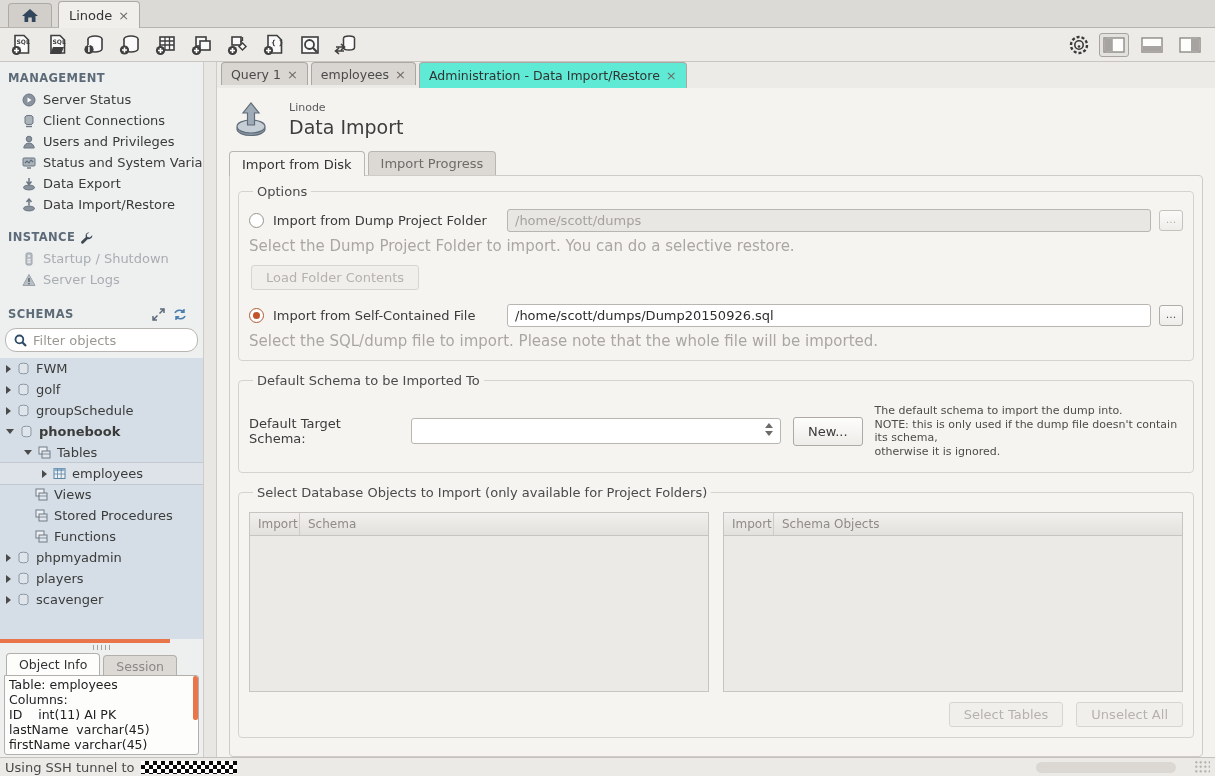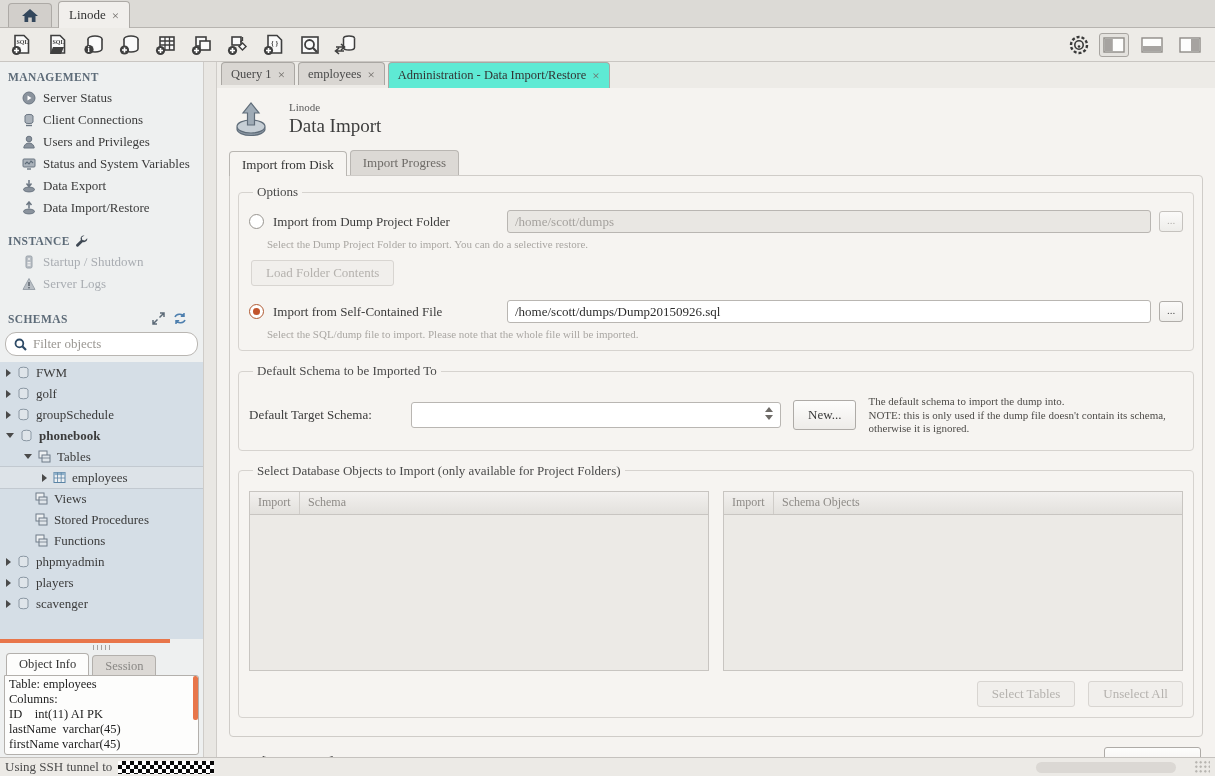--- a/index.html
+++ b/index.html
@@ -1,18 +1,18 @@
 <!DOCTYPE html>
 <html><head>
 <meta charset="utf-8">
 <style>
   * { margin:0; padding:0; box-sizing:border-box; }
   html,body { width:1215px; height:776px; overflow:hidden; }
   body { font-family:"DejaVu Sans","Liberation Sans",sans-serif; font-size:13px; color:#3b3b3b; background:#edebe7; }
-  .app { position:relative; width:1215px; height:776px; display:flex; flex-direction:column;font-family:Liberation Serif, serif; }
+  .app { position:relative; width:1215px; height:776px; display:flex; flex-direction:column; }
 
   
   .wintabs { height:28px; background:#dcdad6; border-bottom:1px solid #b7b4b0; display:flex; align-items:flex-end; padding-left:8px; flex:none; }
   .home-tab { width:44px; height:24px; background:#d2cfcb; border:1px solid #adaaa6; border-bottom:none; border-radius:4px 4px 0 0; display:flex; align-items:center; justify-content:center; margin-right:6px; }
   .win-tab { height:27px; background:#f1efec; border:1px solid #adaaa6; border-bottom:none; border-radius:4px 4px 0 0; display:flex; align-items:center; padding:0 10px; gap:6px; position:relative; top:1px; }
   .win-tab .lbl { font-size:13px; color:#333; }
   .tab-x { color:#6e6b67; font-size:13px; line-height:1; cursor:default; }
 
   
   .toolbar { height:34px; background:#edebe7; border-bottom:1px solid #c9c6c2; display:flex; align-items:center; padding:0 10px; gap:12px; flex:none; }
@@ -82,21 +82,21 @@
   .radio-label { display:flex; align-items:center; gap:9px; width:258px; flex:none; }
   .radio { width:15px; height:15px; border-radius:50%; background:#fff; border:1px solid #989590; flex:none; position:relative; }
   .radio.checked { border:1px solid #b05a33; }
   .radio.checked::after { content:""; position:absolute; left:3px; top:3px; width:7px; height:7px; border-radius:50%; background:#c2542c; }
   .pathfield { flex:1; height:23px; border:1px solid #b9b6b2; border-radius:3px; padding:0 7px; font-size:13px; font-family:inherit; }
   .pathfield.disabled { background:#e9e7e3; color:#a5a29e; }
   .pathfield.enabled { background:#fff; color:#2d2d2d; }
   .browse-btn { width:24px; height:21px; margin-left:8px; border:1px solid #c5c2be; border-radius:3px; background:linear-gradient(#fbfaf9,#eeedea); font-size:11px; line-height:17px; text-align:center; flex:none; }
   .browse-btn.disabled { color:#b5b2ae; }
   .browse-btn.enabled { color:#555; border-color:#b0ada9; }
-  .hint { font-size:11px; color:#aaa7a3; margin:5px 0 4px 18px; }
+  .hint { font-size:15px; color:#aaa7a3; margin:5px 0 4px 0; }
   .btn { display:inline-block; border-radius:3px; font-size:13px; text-align:center; padding:4px 14px; }
   .btn.disabled { background:#f1efec; border:1px solid #d8d5d1; color:#b5b2ae; }
   .btn.enabled { background:linear-gradient(#fdfdfc,#eeece9); border:1px solid #aeaba7; color:#3a3a3a; }
   .loadbtn { margin:6px 0 10px 2px; }
 
   .dsrow { display:flex; align-items:center; gap:12px; margin-top:10px; }
   .ds-label { width:150px; flex:none; font-size:13px; color:#3b3b3b; }
   .combo { width:370px; height:26px; background:#fff; border:1px solid #b9b6b2; border-radius:3px; position:relative; flex:none; }
   .combo .spin { position:absolute; right:7px; top:4px; display:flex; flex-direction:column; gap:3px; align-items:center; }
   .spin .up { width:0; height:0; border-left:4px solid transparent; border-right:4px solid transparent; border-bottom:5px solid #6e6b67; }

